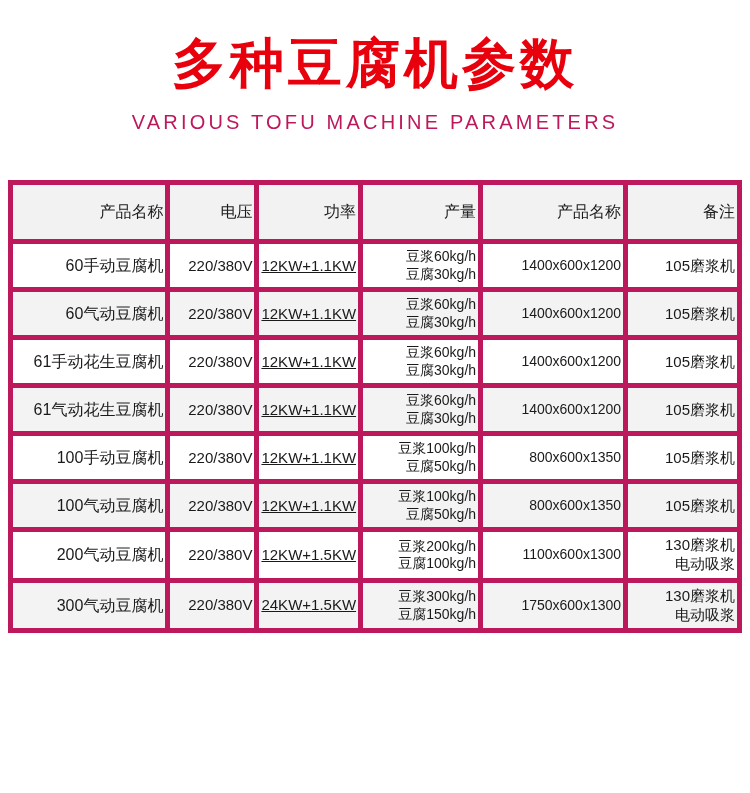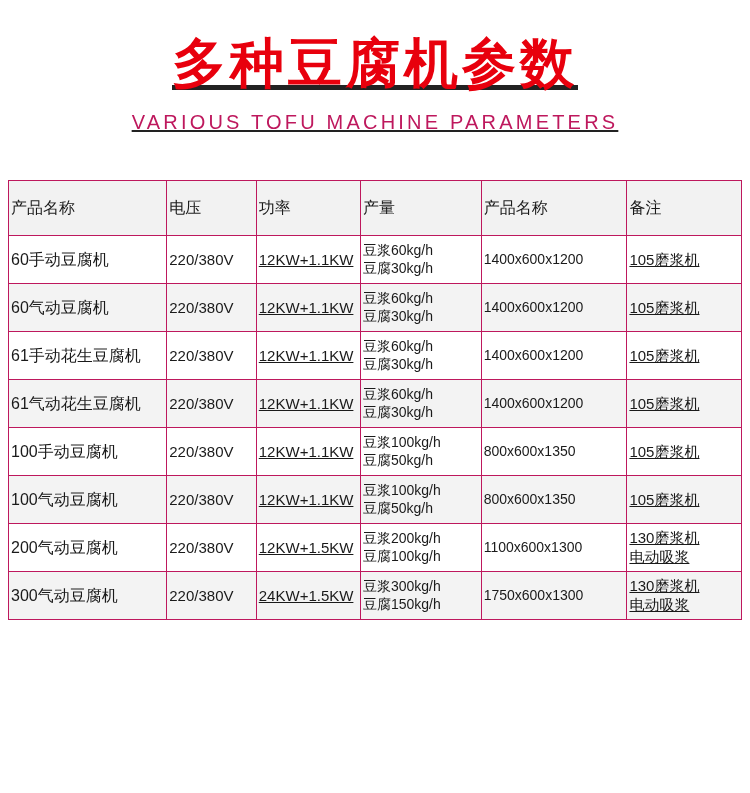--- a/index.html
+++ b/index.html
@@ -18,21 +18,20 @@
   .page {
     width: 750px;
     height: 793px;
     box-sizing: border-box;
     padding: 0;
     position: relative;
   }
   .title-block {
     text-align: center;
     padding-top: 34px;
-    text-decoration: underline;
   }
   .main-title {
     font-family: "DejaVu Sans", "Liberation Sans", sans-serif;
     font-size: 54px;
     font-weight: bold;
     color: #e8000d;
     letter-spacing: 4px;
     line-height: 1.1;
     margin: 0;
   }
@@ -47,22 +46,22 @@
   .table-wrap {
     margin: 46px 8px 0 8px;
   }
   table.spec {
     border-collapse: collapse;
     width: 734px;
     table-layout: fixed;
     font-size: 15px;
   }
   table.spec td, table.spec th {
-    border: 1px solid #be185d;
-    text-align: left;
+    border: 5px solid #be185d;
+    text-align: right;
     vertical-align: middle;
     padding: 4px 2px;
     font-weight: normal;
     color: #1a1a1a;
     line-height: 1.25;
   }
   table.spec thead th {
     height: 46px;
     background: #f2f2f2;
     font-size: 16px;
@@ -84,21 +83,21 @@
   .col-size  { width: 140px; }
   .col-note  { width: 110px; }
   .two-line span {
     display: block;
   }
   .cell-name { font-size: 16px; }
   .cell-volt { font-size: 15px; }
   .cell-power { font-size: 15px; text-decoration: underline; }
   .cell-output { font-size: 14px; margin-left: 20px; }
   .cell-size { font-size: 14px; }
-  .cell-note { font-size: 15px; text-decoration: underline; }
+  .cell-note { font-size: 15px; }
   .footnote {
     text-align: right;
     margin: 22px 14px 0 0;
     font-size: 15px;
     color: #333;
     letter-spacing: 1px;
   }
 </style>
 </head>
 <body>

